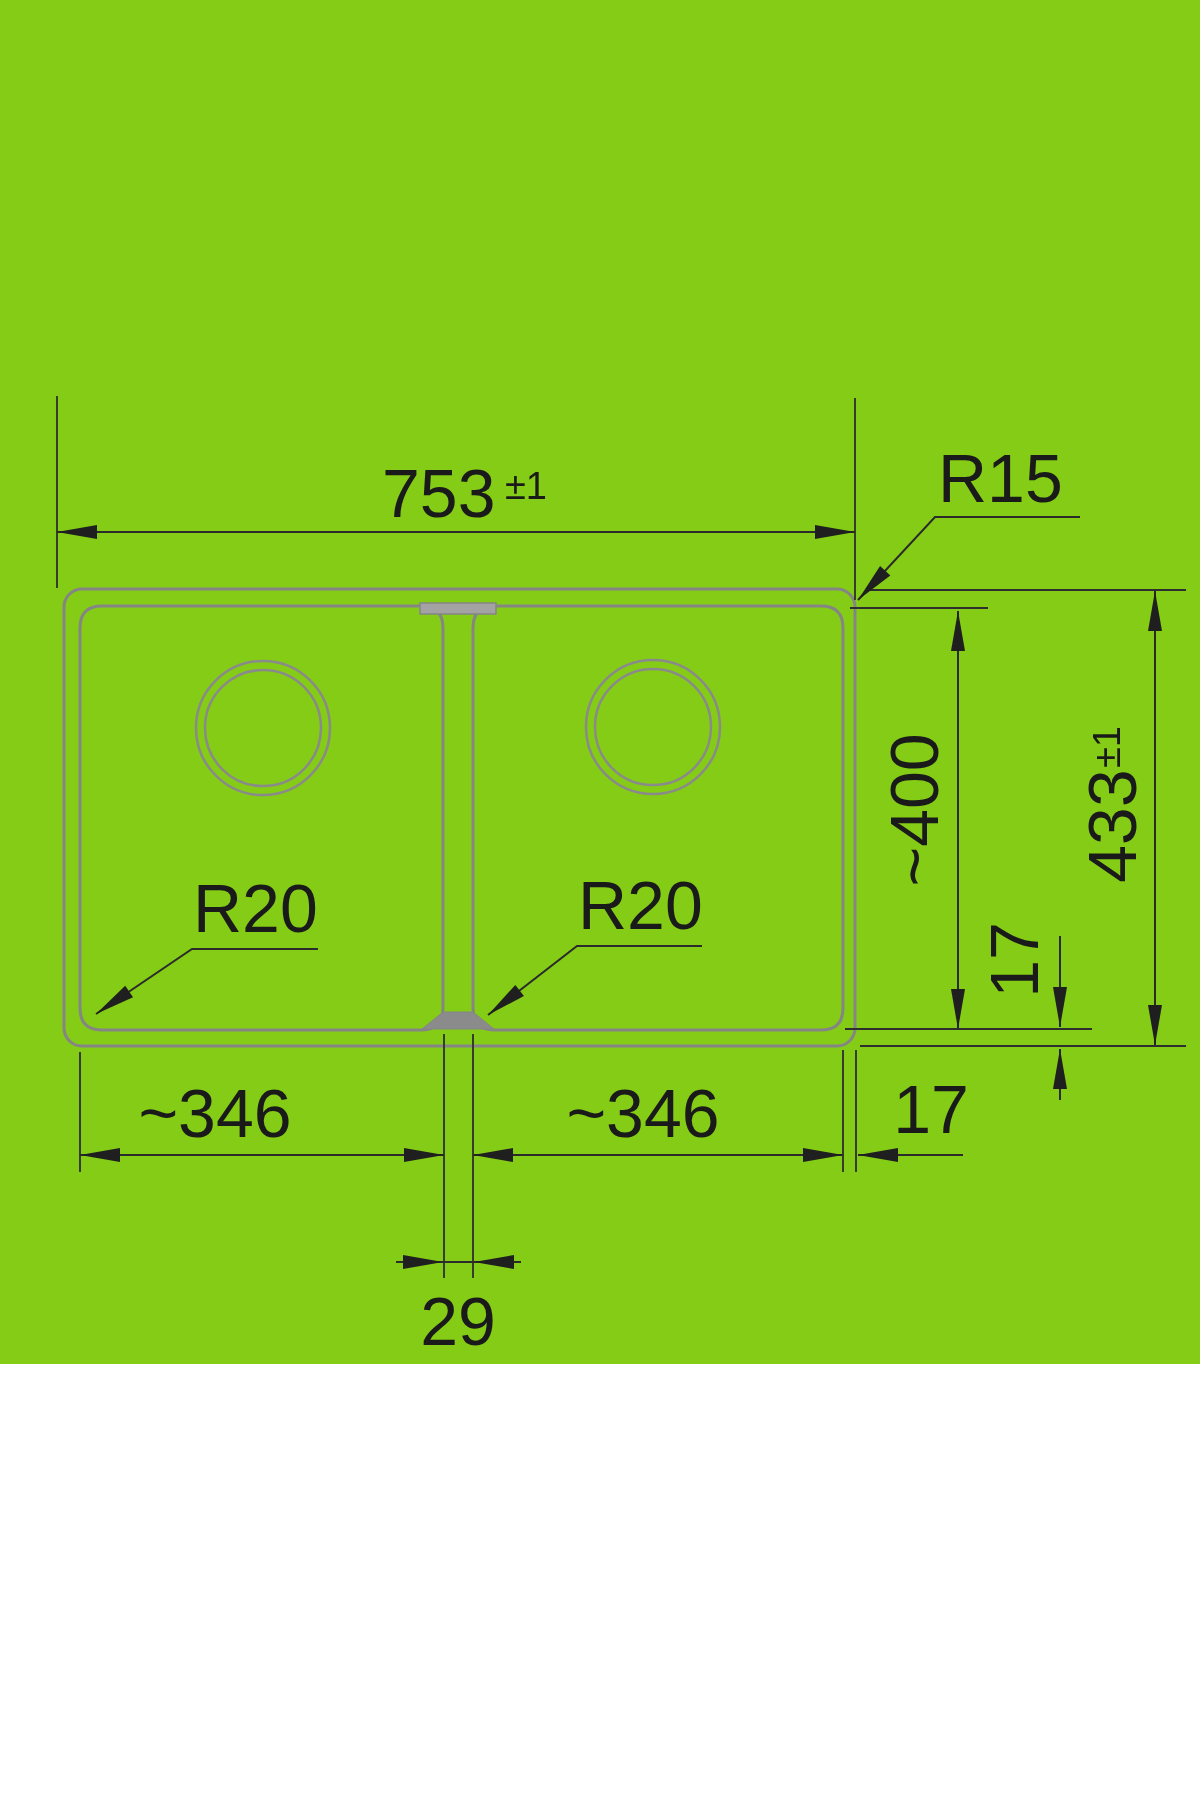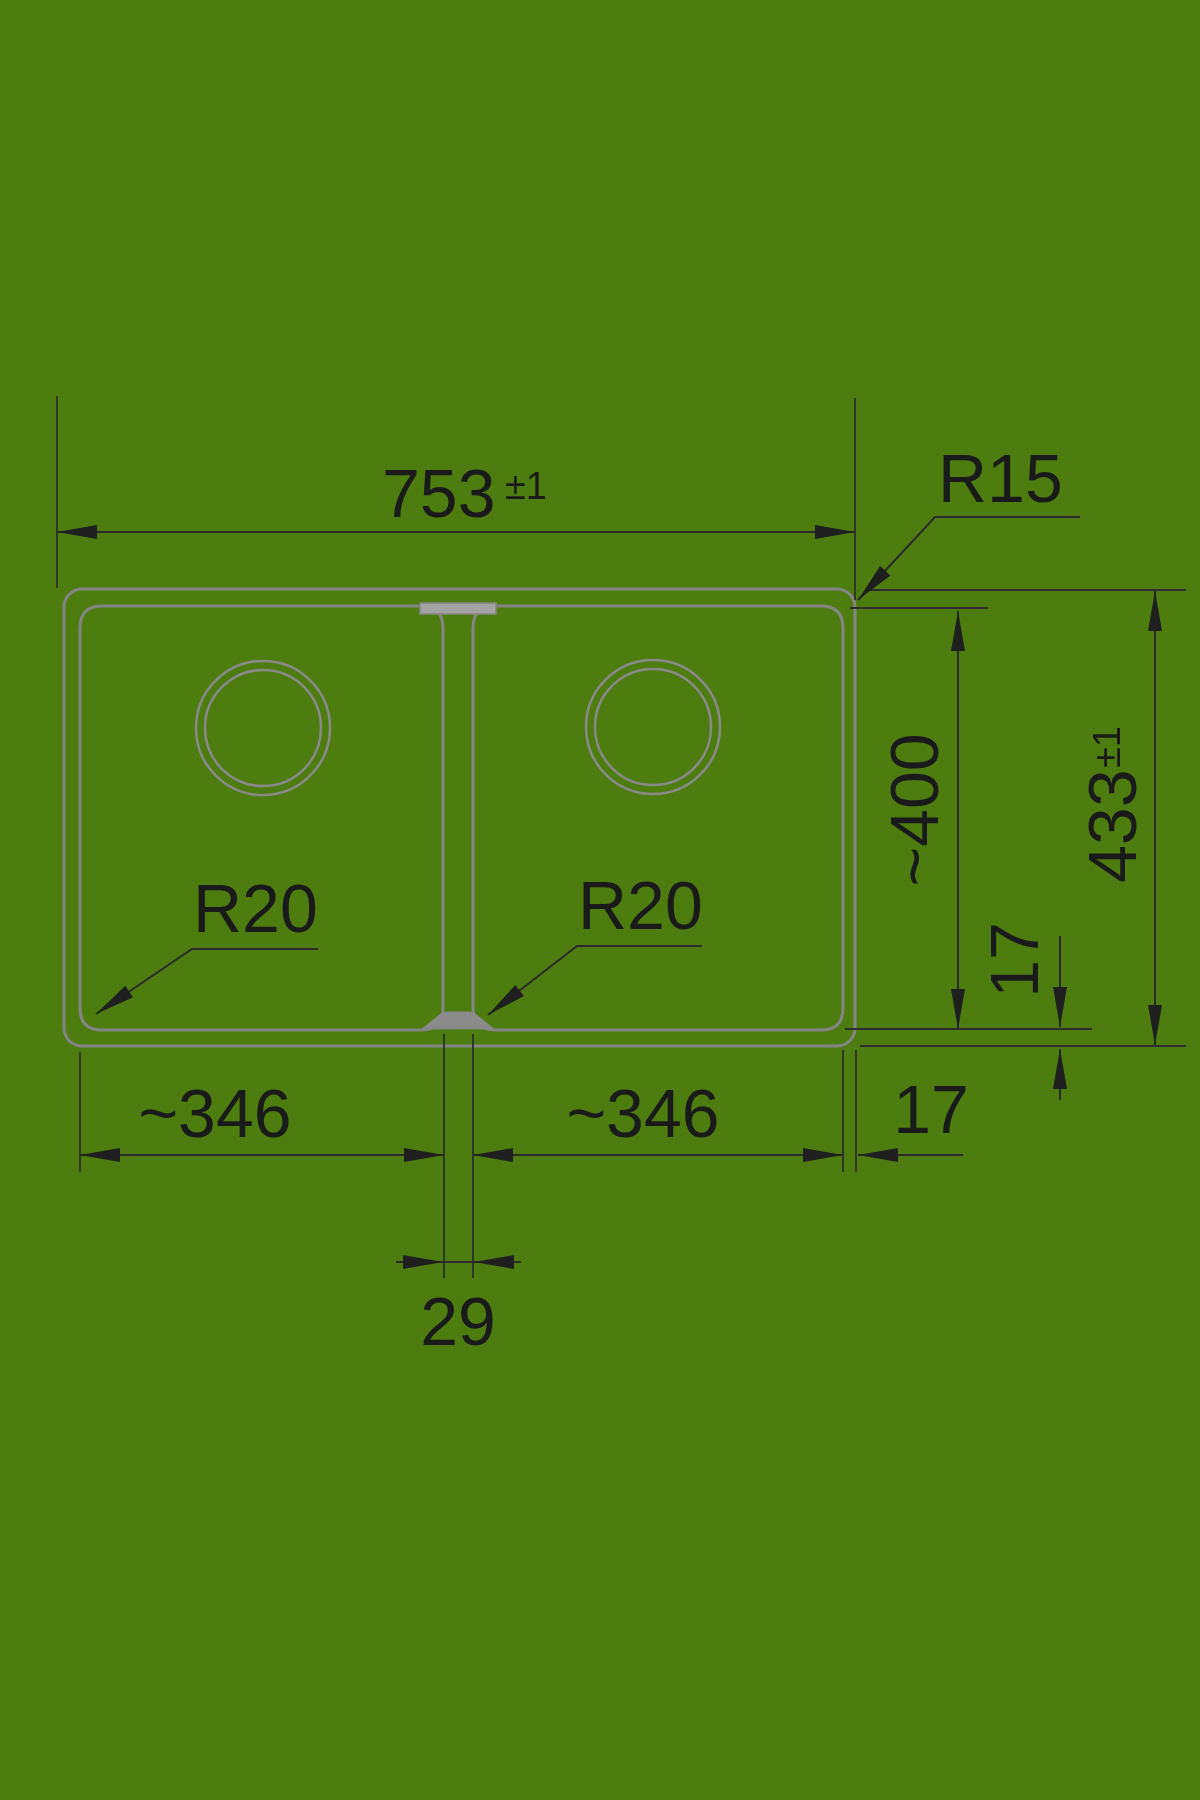--- a/index.html
+++ b/index.html
@@ -1,19 +1,19 @@
 <!DOCTYPE html>
 <html><head>
 <meta charset="utf-8">
 <style>
   html,body{margin:0;padding:0;background:#ffffff;}
   .page{
     position:relative;
-    width:1200px;height:1800px;
-    background:#4d7c0f;
+    width:1200px;height:1364px;
+    background:#84cc16;
     font-family:"Liberation Sans", sans-serif;
     overflow:hidden;
   }
   svg{display:block;}
   .objline{stroke:#858585;stroke-width:3;fill:none;stroke-linecap:round;}
   .objline-thin{stroke:#8a8a8a;stroke-width:2.5;fill:none;}
   .dimline{stroke:#2b2b2b;stroke-width:2;fill:none;}
   .extline{stroke:#2e2e2e;stroke-width:1.8;fill:none;}
   .dimtext{fill:#1a1a1a;font-size:68px;}
   .dimtext-sup{fill:#1a1a1a;font-size:38px;}

